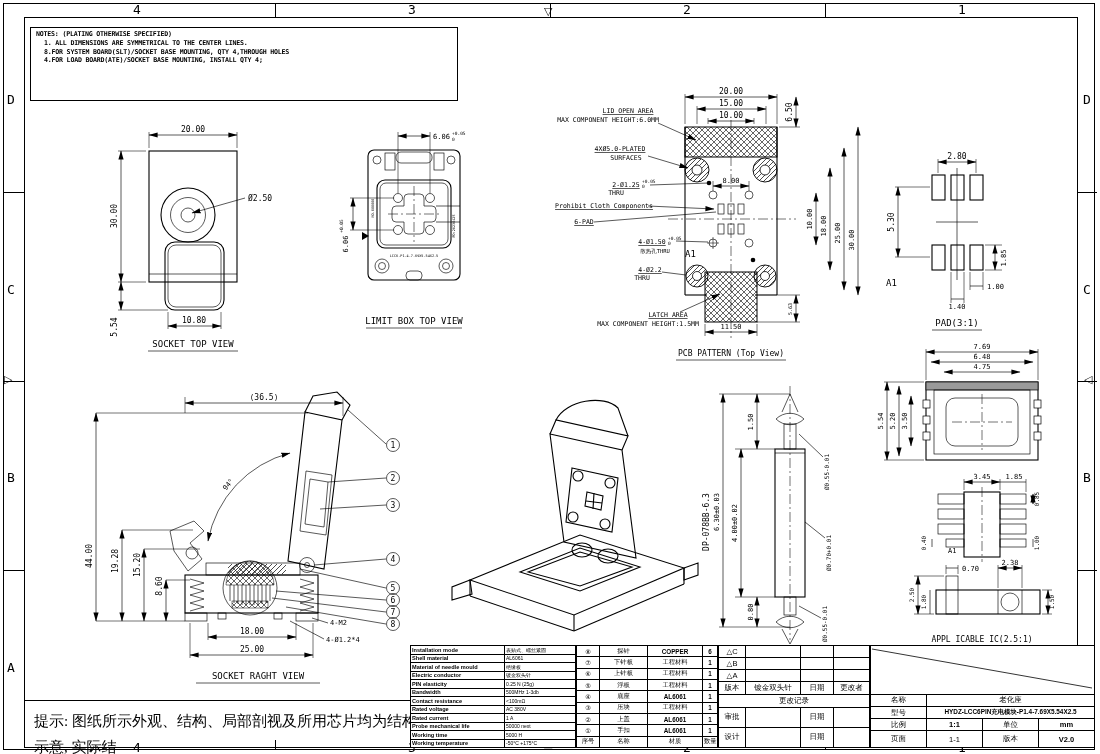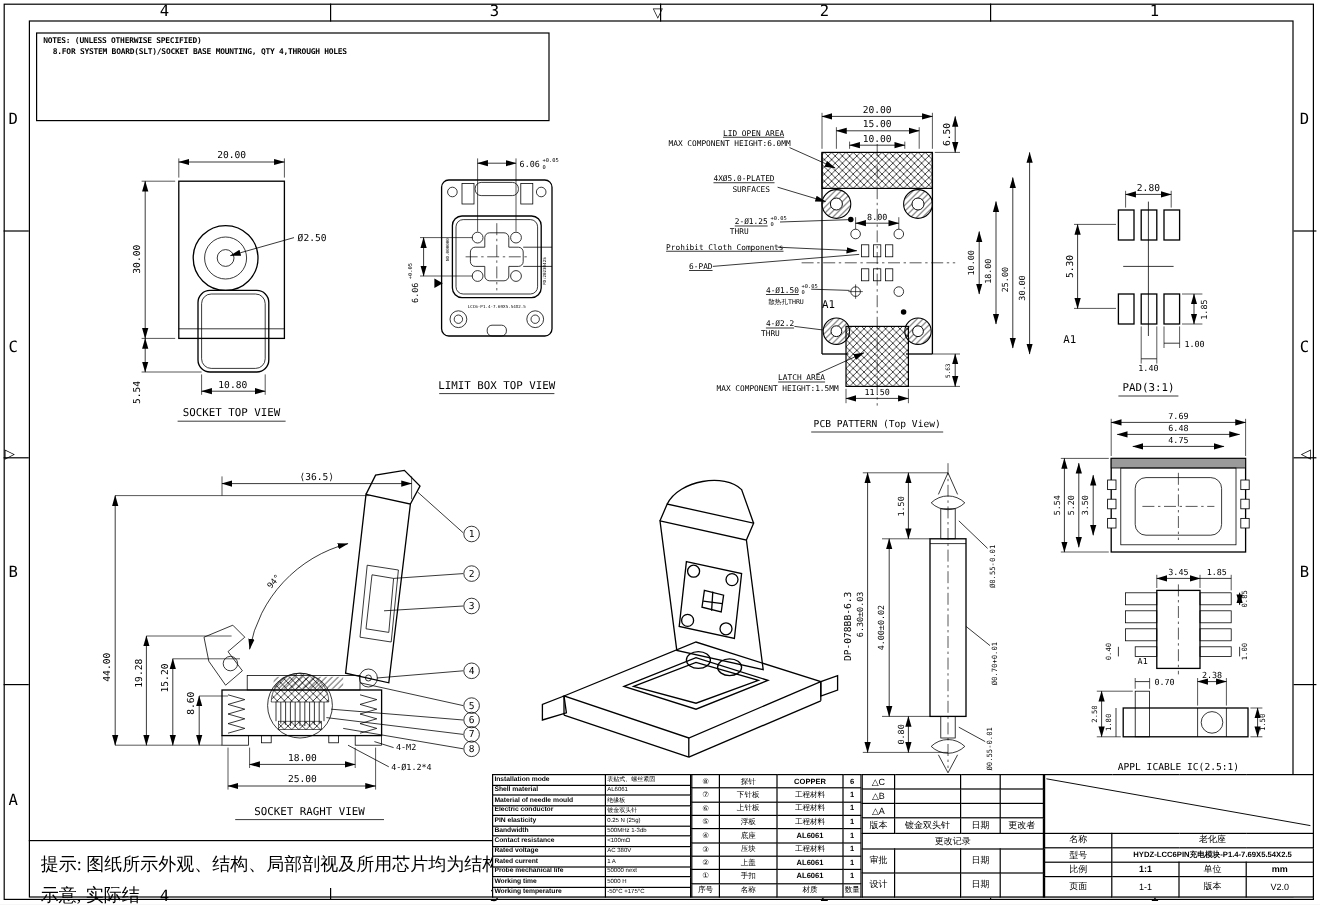--- a/index.html
+++ b/index.html
@@ -92,22 +92,24 @@
   <div class="zone" style="left:1072px;top:282px;">C</div>
   <div class="zone" style="left:1072px;top:470px;">B</div>
   <div class="zone" style="left:1072px;top:660px;">A</div>
 
   <div class="edgearrow" style="left:544px;top:6px;">▽</div>
   <div class="edgearrow" style="left:544px;top:738px;">△</div>
   <div class="edgearrow" style="left:4px;top:374px;">▷</div>
   <div class="edgearrow" style="left:1084px;top:374px;">◁</div>
 
   <div class="notes">
-    <div>NOTES: (UNLESS OTHERWISE SPECIFIED)</div>
+    <div>NOTES: (PLATING OTHERWISE SPECIFIED)</div>
+    <div class="nl">1. ALL DIMENSIONS ARE SYMMETRICAL TO THE CENTER LINES.</div>
     <div class="nl">8.FOR SYSTEM BOARD(SLT)/SOCKET BASE MOUNTING, QTY 4,THROUGH HOLES</div>
+    <div class="nl">4.FOR LOAD BOARD(ATE)/SOCKET BASE MOUNTING, INSTALL QTY 4;</div>
   </div>
 
   <svg class="abs" style="left:88px;top:108px;" width="260" height="250">
     <g>
       <rect class="ol" x="61" y="43" width="88" height="131"></rect>
       <line class="th" x1="61" y1="166" x2="149" y2="166"></line>
       <circle class="ol" cx="100" cy="107" r="27"></circle>
       <circle class="th" cx="100" cy="107" r="17.5"></circle>
       <circle class="th" cx="100" cy="107" r="7"></circle>
       <rect class="ol" x="77" y="134" width="59" height="68" rx="10"></rect>
@@ -754,18 +756,18 @@
     <tr>
           <td>比例</td>
           <td style="width:73px;font-weight:bold">1:1</td>
           <td style="width:26px">单位</td>
           <td style="font-weight:bold">mm</td>
         </tr>
     <tr style="height:15px">
           <td>页面</td>
           <td style="font-weight:normal">1-1</td>
           <td>版本</td>
-          <td style="font-weight:normal">V2.0</td>
+          <td style="font-weight:bold">V2.0</td>
         </tr>
   </tbody>
     </table>
 
 </div>
 
 </body></html>

